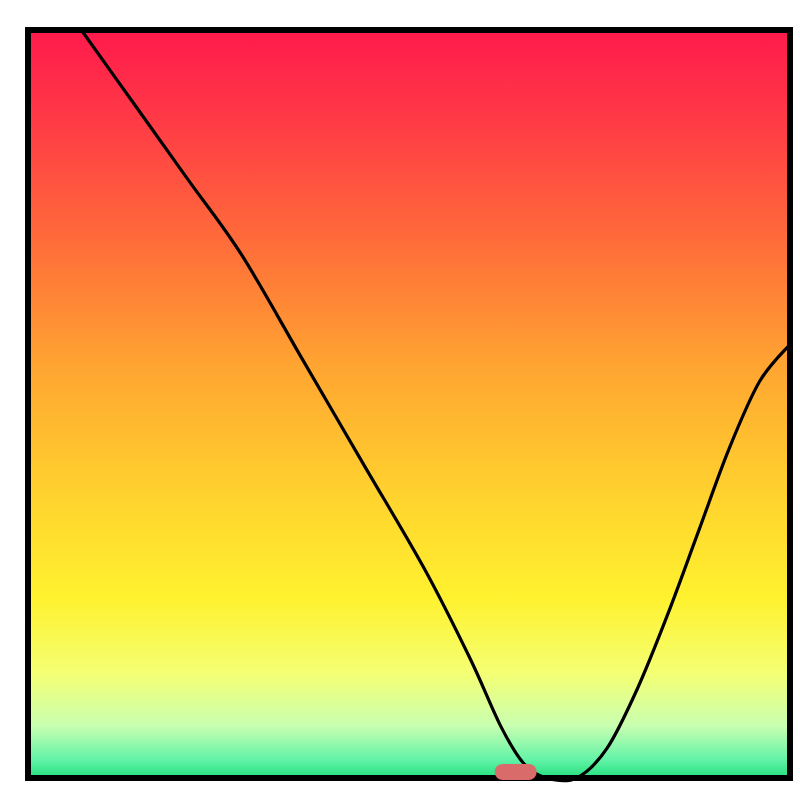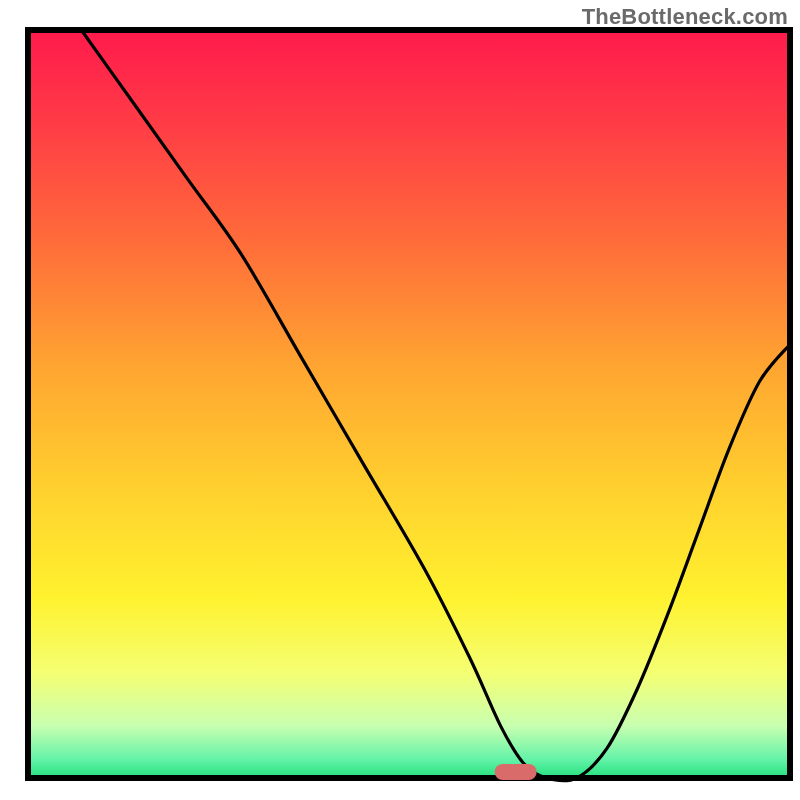--- a/index.html
+++ b/index.html
@@ -27,21 +27,20 @@
     letter-spacing: 0.2px;
   }
   svg {
     display: block;
   }
 </style>
 </head>
 <body>
 
 <div class="chart-container">
-  <div class="watermark">TheBottleneck.com</div>
   <svg id="chart-svg" width="800" height="800" viewBox="0 0 800 800">
     <defs>
       <linearGradient id="bg-grad" x1="0" y1="0" x2="0" y2="1">
           <stop offset="0%" stop-color="#ff1a4c"></stop>
           <stop offset="12%" stop-color="#ff3a46"></stop>
           <stop offset="28.000000000000004%" stop-color="#ff6b3a"></stop>
           <stop offset="45%" stop-color="#ffa531"></stop>
           <stop offset="62%" stop-color="#ffd22e"></stop>
           <stop offset="76%" stop-color="#fff22f"></stop>
           <stop offset="86%" stop-color="#f4ff73"></stop>

